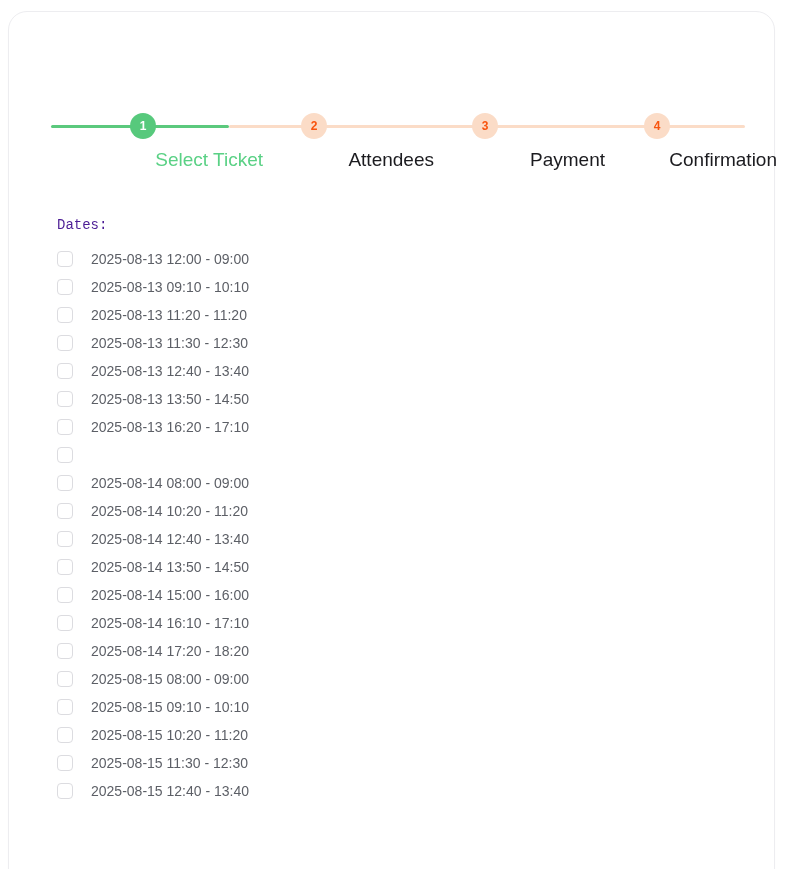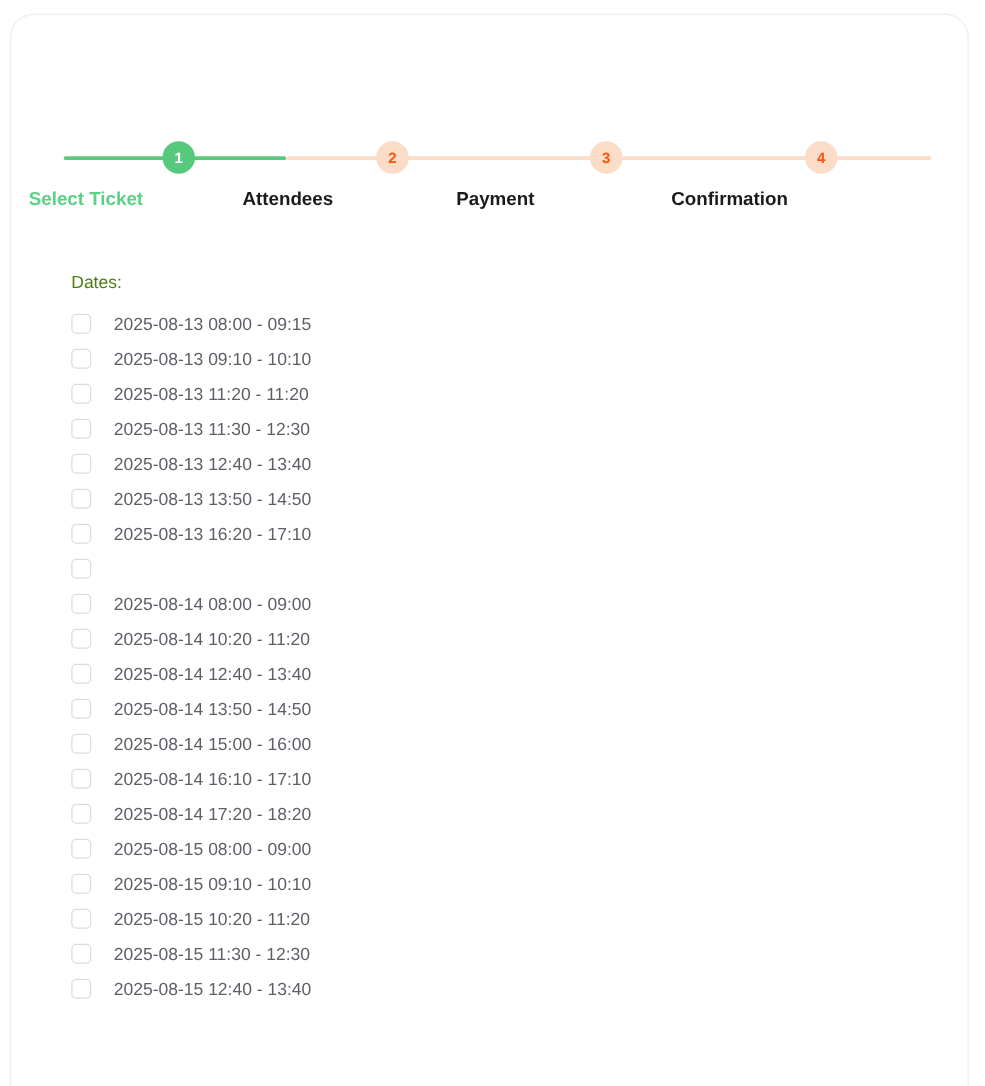--- a/index.html
+++ b/index.html
@@ -74,44 +74,44 @@
     font-family: "Liberation Sans", sans-serif;
   }
   .step-circle.active   { background: #57c97c; color: #ffffff; }
   .step-circle.inactive { background: #fbdcc7; color: #f8540e; }
 
   .step-label {
     position: absolute;
     top: 47px;
     left: -120px;
     width: 240px;
-    text-align: left;
-    font-size: 15px;
-    font-weight: 700;
+    text-align: right;
+    font-size: 19px;
+    font-weight: 400;
     line-height: 18px;
     white-space: nowrap;
     font-family: "Liberation Sans", sans-serif;
   }
   .step-label.active   { color: #5ad185; }
   .step-label.inactive { color: #1b1b1f; }
 
   
   .dates-section {
     position: absolute;
     left: 48px;
     top: 204px;
     width: 600px;
   }
 
   .dates-label {
     font-size: 14px;
     line-height: 18px;
-    color: #4d7c0f;
+    color: #4c1d95;
     margin: 0 0 11px 0;
-    font-family: Liberation Sans, sans-serif;
+    font-family: Liberation Mono, monospace;
   }
 
   .date-list {
     list-style: none;
     margin: 0;
     padding: 0;
   }
 
   .date-row {
     display: flex;
@@ -165,21 +165,21 @@
           <div class="step-circle inactive">4</div>
           <div class="step-label inactive">Confirmation</div>
         </div>
       </div>
 
     <div class="dates-section">
       <div class="dates-label">Dates:</div>
       <ul class="date-list" id="date-list">
           <li class="date-row">
             <span class="checkbox"></span>
-            <span class="date-text">2025-08-13 08:00 - 09:15</span>
+            <span class="date-text">2025-08-13 12:00 - 09:00</span>
           </li>
           <li class="date-row">
             <span class="checkbox"></span>
             <span class="date-text">2025-08-13 09:10 - 10:10</span>
           </li>
           <li class="date-row">
             <span class="checkbox"></span>
             <span class="date-text">2025-08-13 11:20 - 11:20</span>
           </li>
           <li class="date-row">

